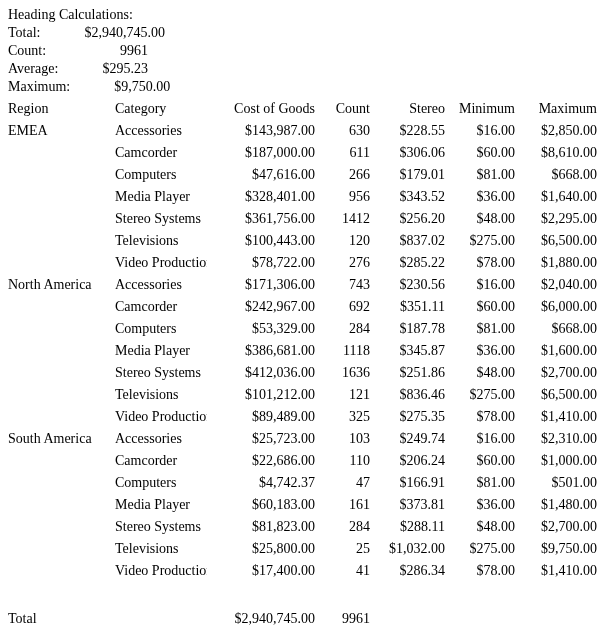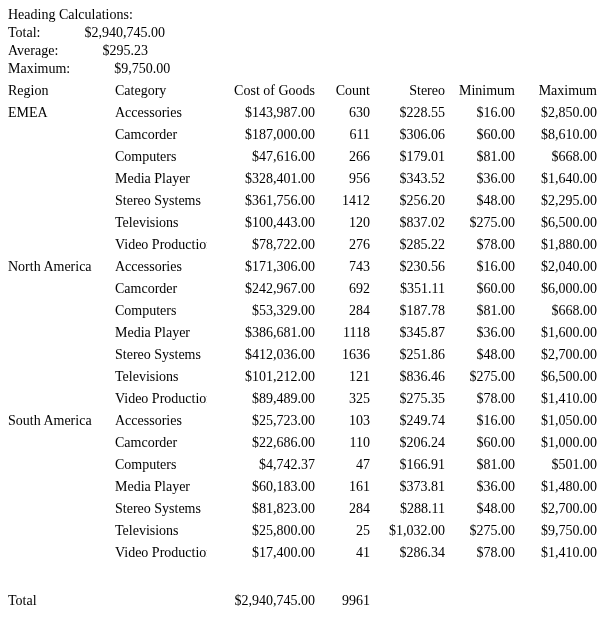--- a/index.html
+++ b/index.html
@@ -65,20 +65,24 @@
 </head>
 <body>
 
 <div class="page">
 
   <div class="calc-block">
     <div class="calc-title">Heading Calculations:</div>
     <div class="calc-line">
       <span class="lbl">Total:</span>
       <span class="val">$2,940,745.00</span>
+    </div>
+    <div class="calc-line">
+      <span class="lbl">Count:</span>
+      <span class="val">9961</span>
     </div>
     <div class="calc-line">
       <span class="lbl">Average:</span>
       <span class="val">$295.23</span>
     </div>
     <div class="calc-line">
       <span class="lbl">Maximum:</span>
       <span class="val">$9,750.00</span>
     </div>
   </div>
@@ -231,21 +235,21 @@
           <td class="ar">$78.00</td>
           <td class="ar">$1,410.00</td>
         </tr>
         <tr>
           <td class="al">South America</td>
           <td class="al">Accessories</td>
           <td class="ar">$25,723.00</td>
           <td class="ar">103</td>
           <td class="ar">$249.74</td>
           <td class="ar">$16.00</td>
-          <td class="ar">$1,050.00</td>
+          <td class="ar">$2,310.00</td>
         </tr>
         <tr>
           <td class="al"></td>
           <td class="al">Camcorder</td>
           <td class="ar">$22,686.00</td>
           <td class="ar">110</td>
           <td class="ar">$206.24</td>
           <td class="ar">$60.00</td>
           <td class="ar">$1,000.00</td>
         </tr>

